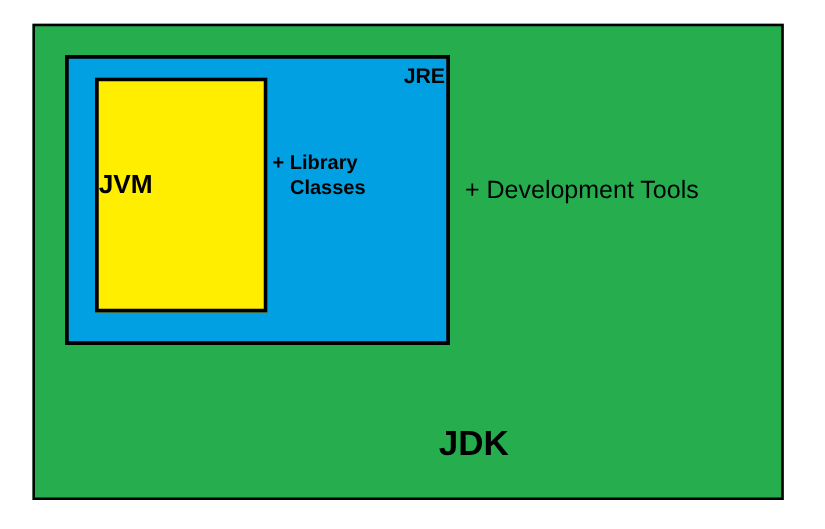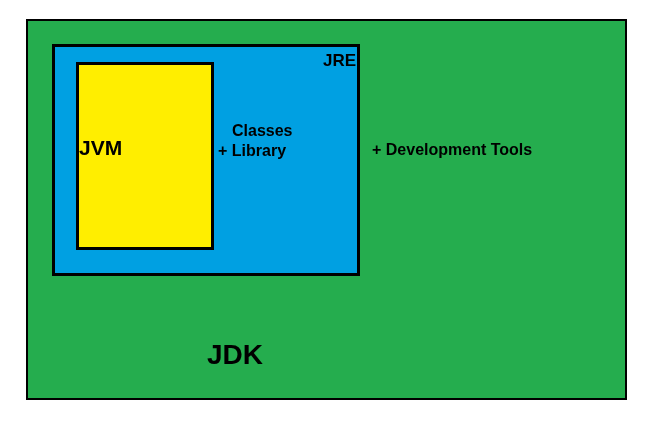--- a/index.html
+++ b/index.html
@@ -74,51 +74,51 @@
   .library-classes .line {
     display: block;
   }
   .library-classes .line2 {
     margin-left: 14px;
   }
   .dev-tools-label {
     position: absolute;
     left: 344px;
     top: 119px;
-    font-size: 16px;
-    font-weight: bold;
+    font-size: 20px;
+    font-weight: normal;
     line-height: 1.2;
     white-space: nowrap;
   }
   .jdk-label {
     position: absolute;
     left: 179px;
     top: 320px;
     width: 200px;
-    text-align: left;
+    text-align: right;
     font-size: 28px;
     font-weight: bold;
     line-height: 1;
   }
 </style>
 </head>
 <body>
 
 <div class="canvas">
   <div class="box jdk-box">
 
     <div class="box jre-box">
 
       <div class="box jvm-box">
         <span class="jvm-label">JVM</span>
       </div>
 
       <div class="library-classes">
+        <span class="line line1">+ Library</span>
         <span class="line line2">Classes</span>
-        <span class="line line1">+ Library</span>
       </div>
 
       <span class="jre-label">JRE</span>
     </div>
 
     <div class="dev-tools-label">+ Development Tools</div>
 
     <div class="jdk-label">JDK</div>
   </div>
 </div>

